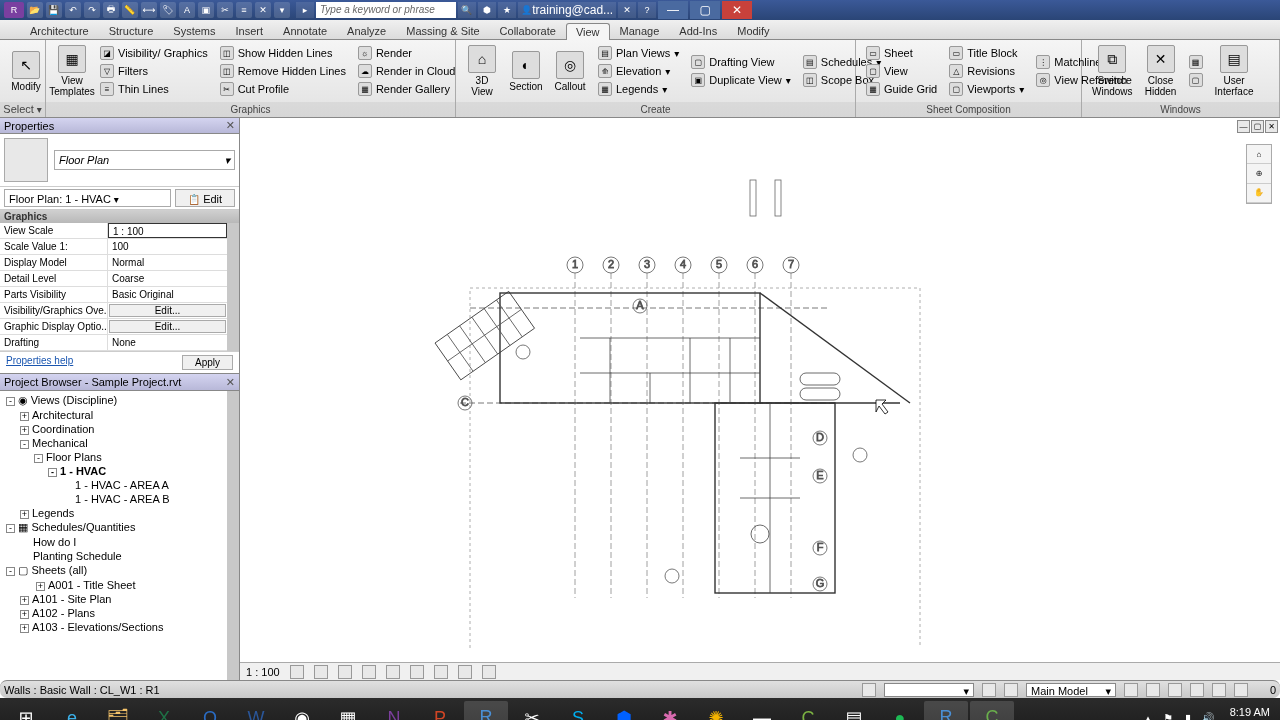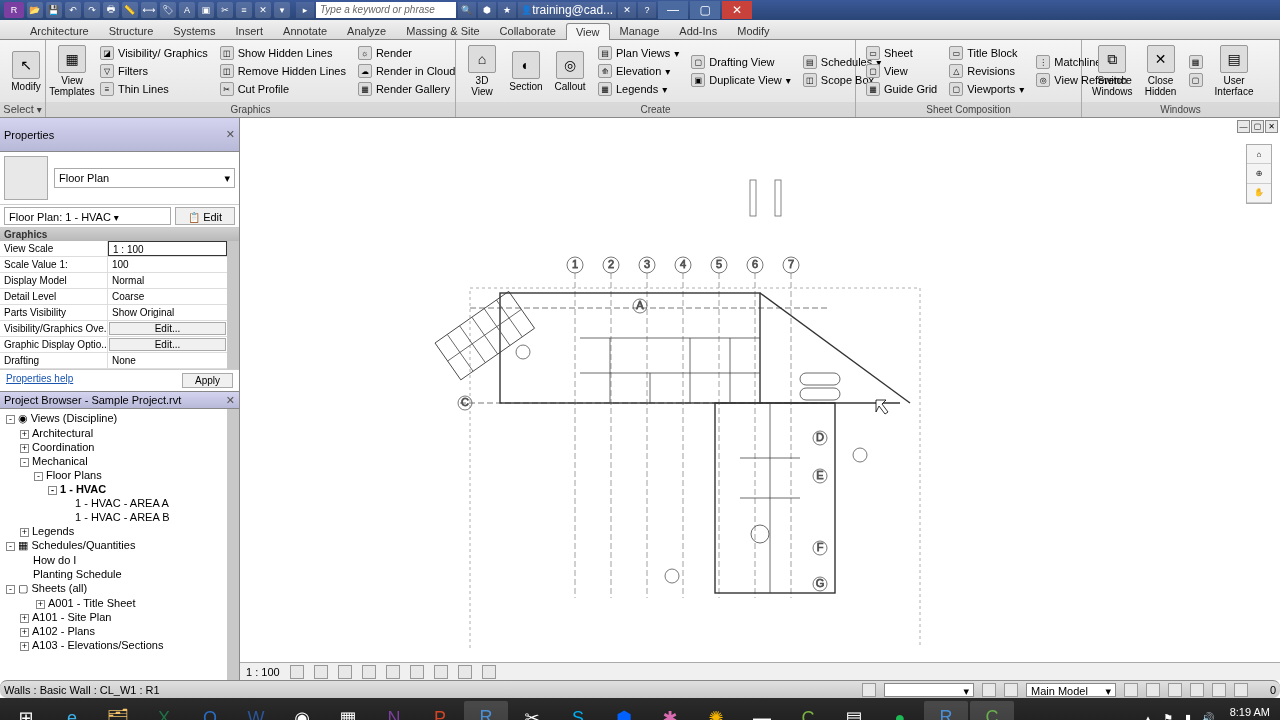--- a/index.html
+++ b/index.html
@@ -31,23 +31,23 @@
 .big-btn .lbl { font-size: 10px; text-align: center; line-height: 1.1; }
 .small-stack { display: flex; flex-direction: column; gap: 2px; }
 .small-btn { display: flex; align-items: center; gap: 4px; padding: 1px 4px; cursor: pointer; font-size: 10px; white-space: nowrap; }
 .small-btn .ico-s { width: 14px; height: 14px; background: #ddd; border: 1px solid #999; border-radius: 2px; display:inline-flex; align-items:center; justify-content:center; font-size:8px; }
 
 
 .main { display: flex; height: 562px; position: relative; }
 
 
 .palette { width: 240px; background: #fff; border-right: 1px solid #888; display: flex; flex-direction: column; }
-.palette-title { height: 34px; background: linear-gradient(#d4d4f0, #b8b8d8); padding: 0 4px; display: flex; align-items: center; justify-content: space-between; font-size: 11px; border-bottom: 1px solid #888; }
+.palette-title { height: 16px; background: linear-gradient(#d4d4f0, #b8b8d8); padding: 0 4px; display: flex; align-items: center; justify-content: space-between; font-size: 11px; border-bottom: 1px solid #888; }
 .palette-close { cursor: pointer; font-size: 11px; color: #555; }
-.prop-type-row { display: flex; align-items: center; padding: 4px; gap: 6px; border-bottom: 1px solid #ccc; }
+.prop-type-row { display: flex; align-items: center; padding: 4px; gap: 6px; border-bottom: 1px solid #ccc; font-style: italic; }
 .prop-type-ico { width: 44px; height: 44px; background: #e8e8e8; border: 1px solid #aaa; }
 .prop-type-sel { flex: 1; height: 20px; border: 1px solid #aaa; padding: 0 4px; display: flex; align-items: center; justify-content: space-between; }
 .prop-instance-row { display: flex; padding: 2px 4px; gap: 4px; border-bottom: 1px solid #ccc; }
 .prop-instance-sel { flex: 1; height: 18px; border: 1px solid #aaa; padding: 0 4px; font-size: 10px; line-height:18px; }
 .edit-type-btn { width: 60px; height: 18px; border: 1px solid #aaa; background: #f0f0f0; font-size: 10px; text-align: center; line-height: 18px; cursor: pointer; }
 .prop-body { flex: 0 0 auto; overflow: hidden; position: relative; }
 .prop-cat { background: linear-gradient(#d0d0d0, #b8b8b8); padding: 1px 4px; font-size: 10px; font-weight: bold; color: #333; }
 .prop-rows { border-right: 12px solid #c8c8c8; }
 .prop-row { display: flex; height: 16px; border-bottom: 1px solid #ddd; }
 .prop-row .k { width: 108px; padding: 0 4px; font-size: 10px; border-right: 1px solid #ddd; line-height: 16px; overflow: hidden; white-space: nowrap; }
@@ -347,21 +347,21 @@
           <div class="prop-row">
             <div class="k">Display Model</div>
             <div class="v">Normal</div>
           </div>
           <div class="prop-row">
             <div class="k">Detail Level</div>
             <div class="v">Coarse</div>
           </div>
           <div class="prop-row">
             <div class="k">Parts Visibility</div>
-            <div class="v">Show Original</div>
+            <div class="v">Basic Original</div>
           </div>
           <div class="prop-row">
             <div class="k">Visibility/Graphics Ove...</div>
             <div class="v btn">Edit...</div>
           </div>
           <div class="prop-row">
             <div class="k">Graphic Display Optio...</div>
             <div class="v btn">Edit...</div>
           </div>
           <div class="prop-row">

